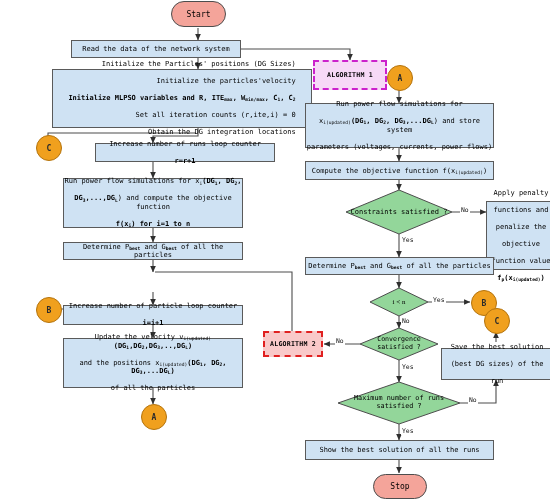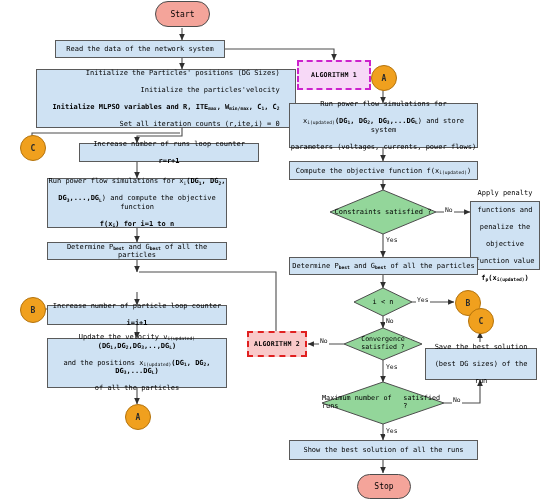--- a/index.html
+++ b/index.html
@@ -1,18 +1,18 @@
 <!DOCTYPE html>
 <html><head>
 <meta charset="utf-8">
 <style>
   html,body{margin:0;padding:0;background:#ffffff;}
   body{width:550px;height:503px;position:relative;overflow:hidden;
        font-family:"DejaVu Sans Mono","Liberation Mono",monospace;}
-  #canvas{position:absolute;left:0;top:0;width:470px;height:503px;}
+  #canvas{position:absolute;left:16px;top:0;width:470px;height:503px;}
   svg.wires{position:absolute;left:0;top:0;width:550px;height:503px;pointer-events:none;}
 
   .node{position:absolute;box-sizing:border-box;display:flex;align-items:center;
         justify-content:center;text-align:center;color:#000;}
   .proc{background:#cfe2f3;border:1px solid #5a5a5a;}
   .term{background:#f4a49a;border:1.4px solid #4d4d4d;border-radius:999px;}
   .dec-wrap{position:absolute;}
   .dec-wrap svg{position:absolute;left:0;top:0;overflow:visible;}
   .dec-txt{position:absolute;left:0;top:0;width:100%;height:100%;display:flex;
            align-items:center;justify-content:center;text-align:left;line-height:1.15;}
@@ -109,20 +109,21 @@
   <div class="node proc" style="left:55px;top:40px;width:170px;height:18px;font-size:7px;">
     <span>Read the data of the network system</span>
   </div>
 
   <div class="node proc" style="left:36px;top:69px;width:260px;height:59px;font-size:7px;text-align:right;">
     <div class="txt">
       <div>Initialize the Particles' positions (DG Sizes)</div>
       <div>Initialize the particles'velocity</div>
       <div class="b"><span>Initialize MLPSO variables and R, ITE</span><sub>max</sub><span>, W</span><sub>min/max</sub><span>, C</span><sub>1</sub><span>, C</span><sub>2</sub></div>
       <div>Set all iteration counts (r,ite,i) = 0</div>
+      <div>Obtain the DG integration locations</div>
     </div>
   </div>
 
   <div class="node proc" style="left:47px;top:143px;width:180px;height:19px;font-size:7px;margin-left:32px;">
     <div class="txt">
       <div>Increase number of runs loop counter</div>
       <div class="b">r=r+1</div>
     </div>
   </div>
 
@@ -201,42 +202,42 @@
     <span class="algo-lbl">ALGORITHM 2</span>
   </div>
 
   <div class="dec-wrap" style="left:330px;top:190px;width:106px;height:44px;">
     <svg width="106" height="44">
       <polygon points="53,0 106,22 53,44 0,22" fill="#93d69a" stroke="#4d4d4d" stroke-width="1"></polygon>
     </svg>
     <div class="dec-txt" style="font-size:7px;">Constraints satisfied ?</div>
   </div>
 
-  <div class="dec-wrap" style="left:354px;top:288px;width:58px;height:28px;">
+  <div class="dec-wrap" style="left:354px;top:288px;width:58px;height:28px;font-family:Liberation Serif, serif;">
     <svg width="58" height="28">
       <polygon points="29,0 58,14 29,28 0,14" fill="#93d69a" stroke="#4d4d4d" stroke-width="1"></polygon>
     </svg>
     <div class="dec-txt" style="font-size:7px;">i &lt; n</div>
   </div>
 
   <div class="dec-wrap" style="left:344px;top:328px;width:78px;height:32px;">
     <svg width="78" height="32">
       <polygon points="39,0 78,16 39,32 0,16" fill="#93d69a" stroke="#4d4d4d" stroke-width="1"></polygon>
     </svg>
     <div class="dec-txt" style="font-size:6.6px;flex-direction:column;">
       <span>Convergence</span>
       <span>satisfied ?</span>
     </div>
   </div>
 
   <div class="dec-wrap" style="left:322px;top:382px;width:122px;height:42px;">
     <svg width="122" height="42">
       <polygon points="61,0 122,21 61,42 0,21" fill="#93d69a" stroke="#4d4d4d" stroke-width="1"></polygon>
     </svg>
-    <div class="dec-txt" style="font-size:6.8px;flex-direction:row;">
+    <div class="dec-txt" style="font-size:6.8px;flex-direction:column;">
       <span>Maximum number of runs</span>
       <span>satisfied ?</span>
     </div>
   </div>
 
   <div class="conn" style="left:20px;top:135px;width:24px;height:24px;font-size:8px;">
     <span>C</span>
   </div>
 
   <div class="conn" style="left:20px;top:297px;width:24px;height:24px;font-size:8px;">

